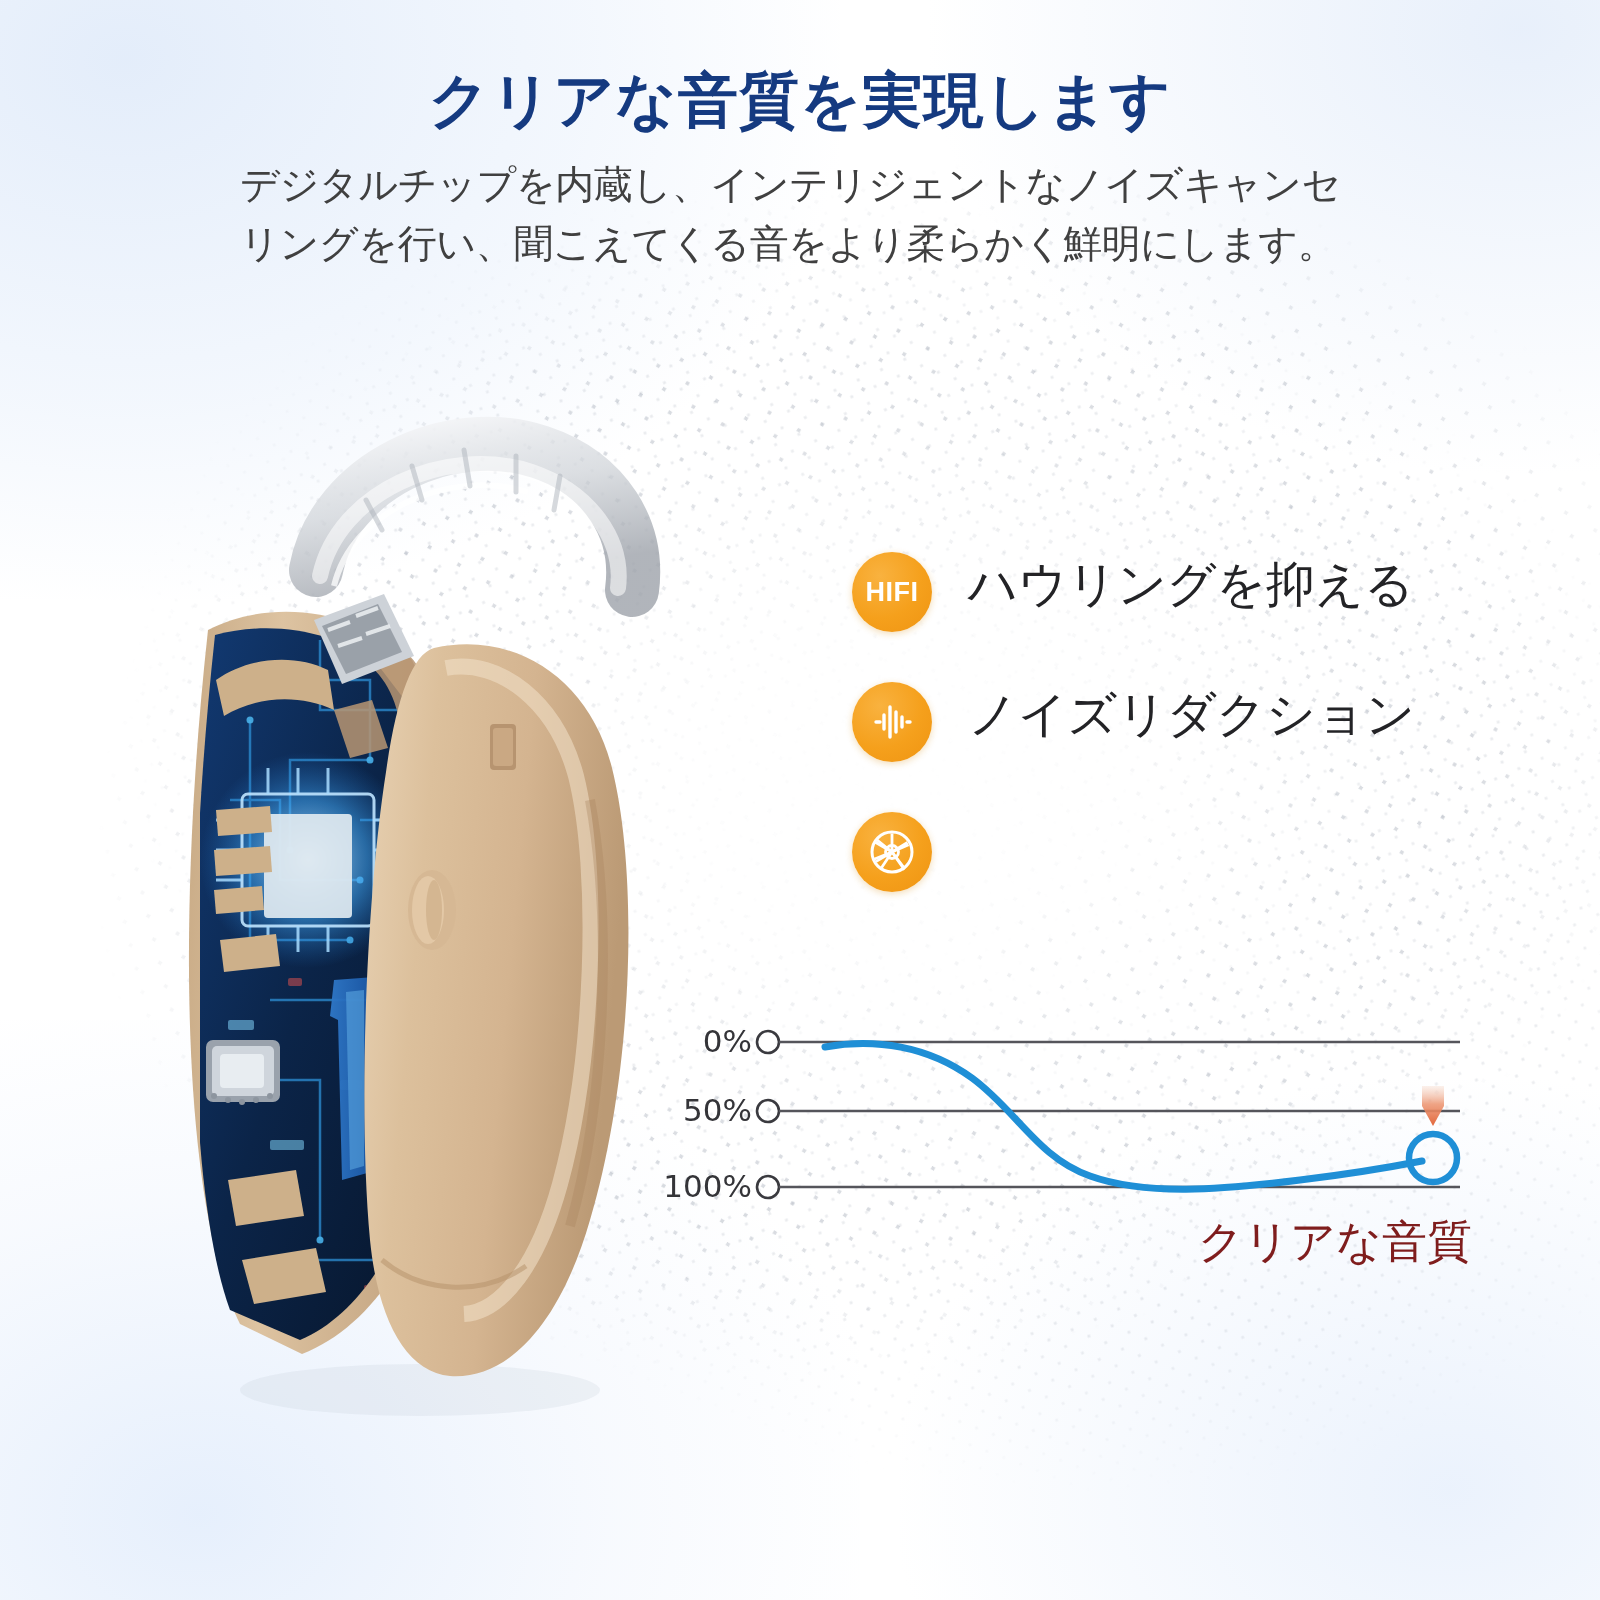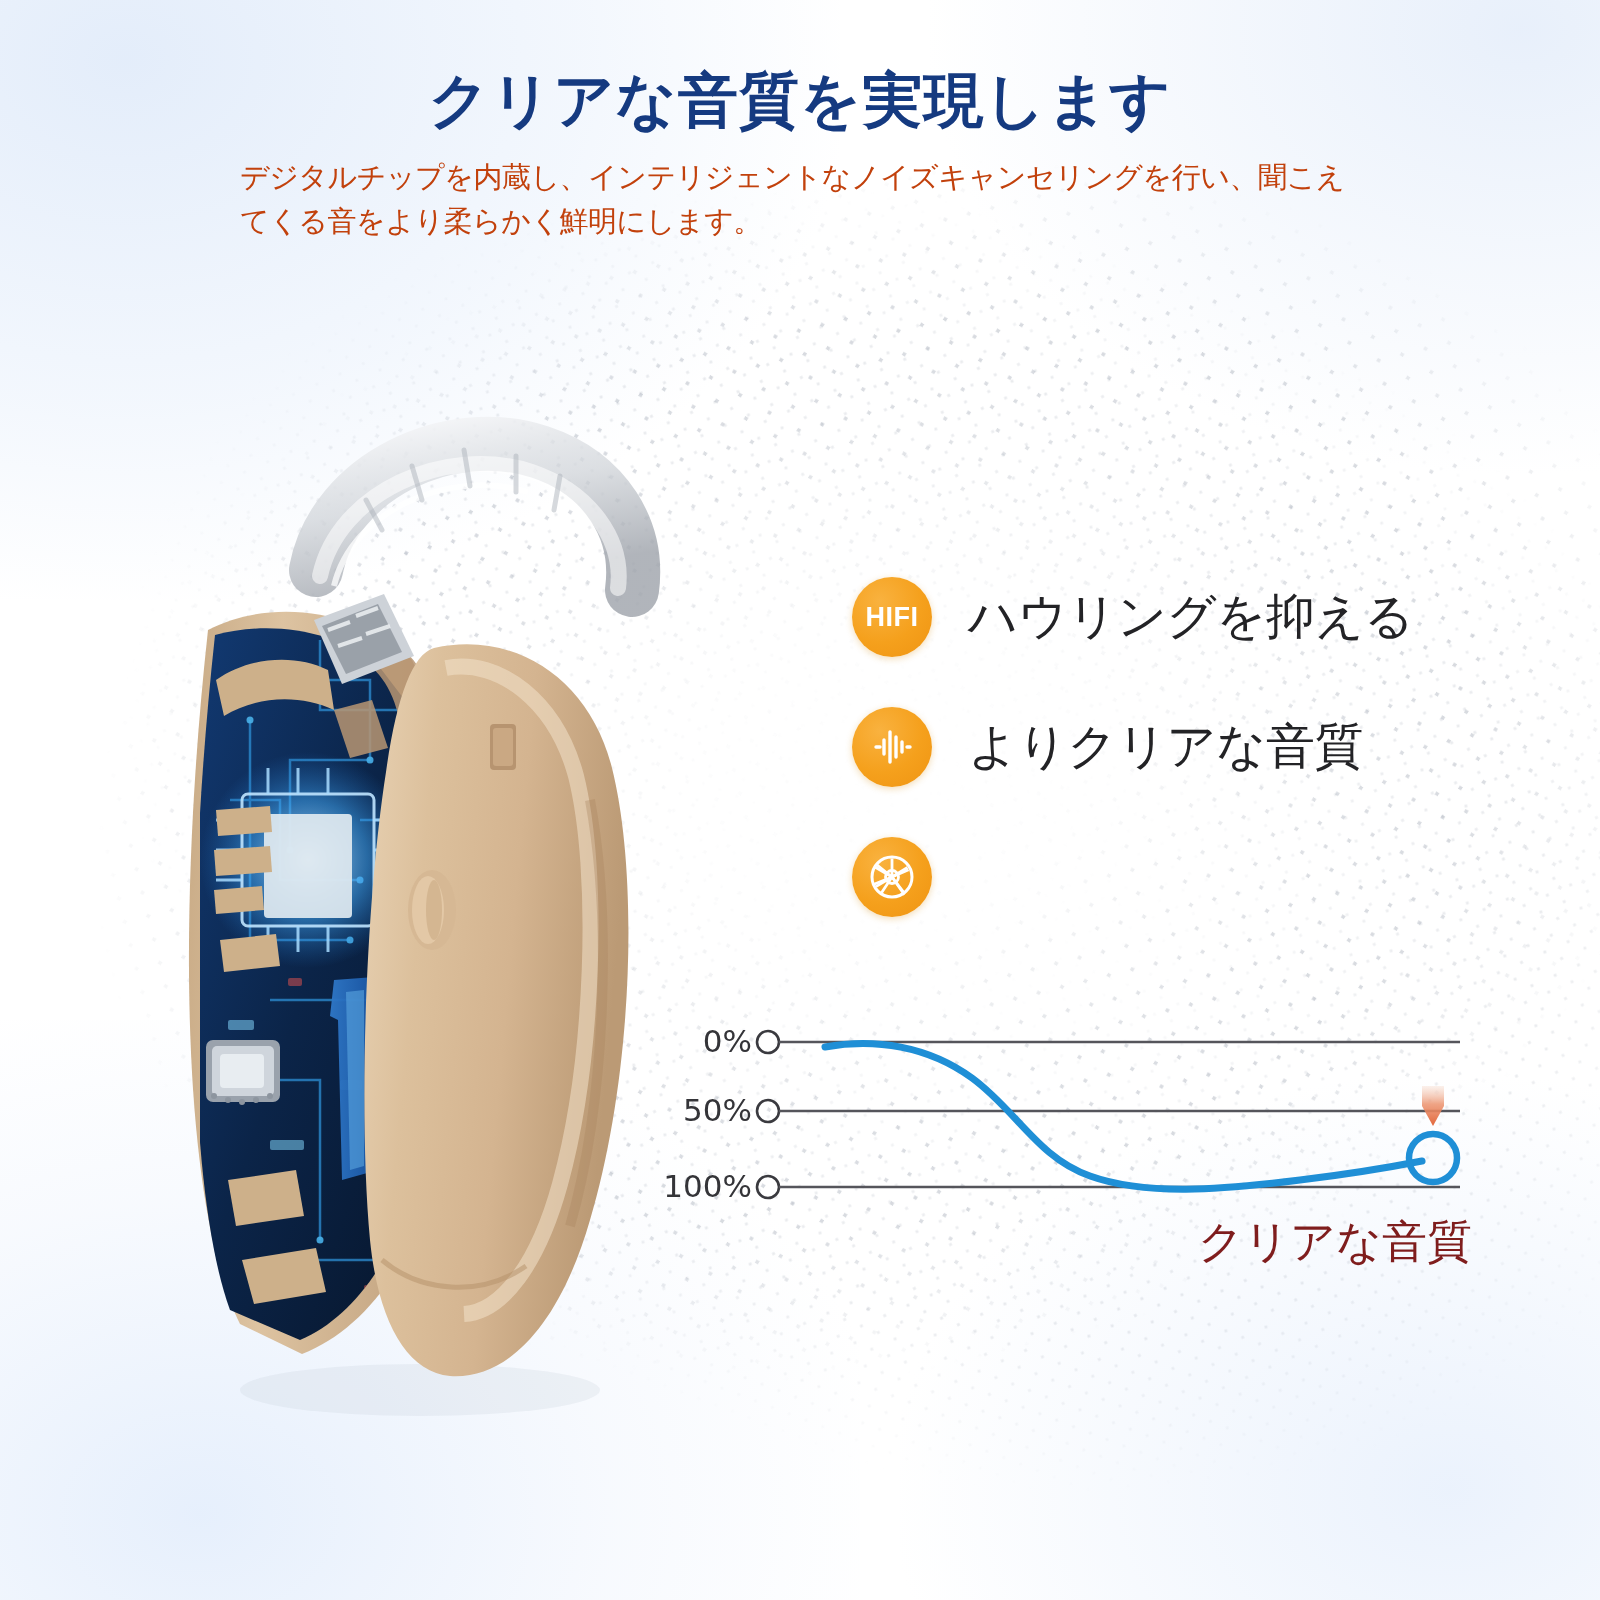--- a/index.html
+++ b/index.html
@@ -84,23 +84,23 @@
     font-size: 60px;
     line-height: 1.08;
     font-weight: bold;
     letter-spacing: 1px;
     color: #153a80;
     font-family: "DejaVu Sans", "Liberation Sans", sans-serif;
   }
   .subtitle {
     margin: 22px auto 0 auto;
     width: 1120px;
-    font-size: 29px;
+    font-size: 39px;
     line-height: 1.52;
-    color: #c2410c;
+    color: #404040;
     font-family: "DejaVu Sans", "Liberation Sans", sans-serif;
     text-align: left;
     letter-spacing: -0.5px;
   }
 
   
   .product {
     position: absolute;
     left: 120px;
     top: 380px;
@@ -113,21 +113,20 @@
   
   .features {
     position: absolute;
     left: 852px;
     top: 552px;
     width: 620px;
     z-index: 6;
   }
   .feature-row {
     display: flex;
-    align-items: center;
     height: 130px;
   }
   .feature-badge {
     width: 80px;
     height: 80px;
     border-radius: 50%;
     background: radial-gradient(circle at 35% 30%, #f9b23f 0%, #f5a01c 55%, #ef9412 100%);
     box-shadow: 0 2px 7px rgba(214,142,20,0.30);
     display: flex;
     align-items: center;
@@ -358,21 +357,21 @@
           <g stroke="#ffffff" stroke-width="3.4" stroke-linecap="round">
             <path d="M8,24 L12,24"></path>
             <path d="M16,17 L16,31"></path>
             <path d="M22,9 L22,39"></path>
             <path d="M28,14 L28,34"></path>
             <path d="M34,19 L34,29"></path>
             <path d="M39,24 L42,24"></path>
           </g>
         </svg>
       </div>
-      <div class="feature-label">よりクリアな音質</div>
+      <div class="feature-label">ノイズリダクション</div>
     </div>
 
     <div class="feature-row">
       <div class="feature-badge">
         <svg width="52" height="52" viewBox="0 0 52 52" aria-hidden="true">
           <circle cx="26" cy="26" r="20" fill="none" stroke="#ffffff" stroke-width="3"></circle>
           <g fill="none" stroke="#ffffff" stroke-width="2.8" stroke-linejoin="round">
             <path d="M26,7.5 L26,26 L41.5,16.5"></path>
             <path d="M42.6,18.8 L26,26 L37.5,41.2"></path>
             <path d="M38.4,43.6 L26,26 L9.9,35.6"></path>

